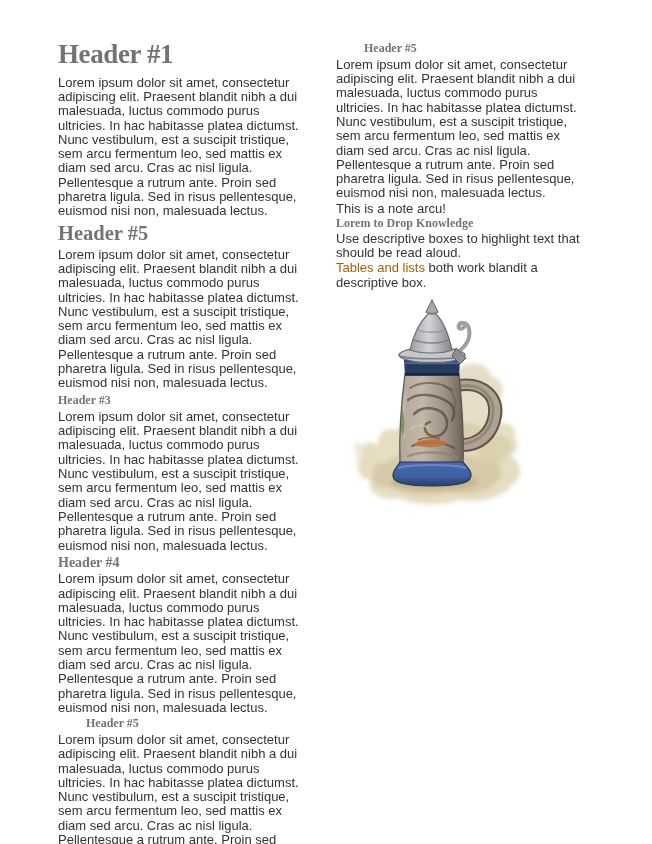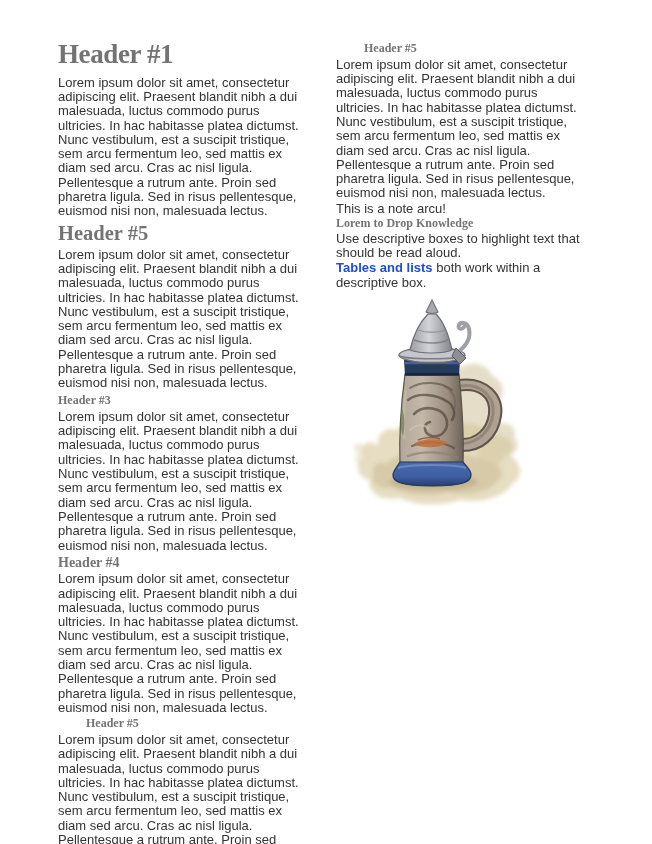--- a/index.html
+++ b/index.html
@@ -27,21 +27,21 @@
   h3 { font-size: 12px;  line-height: 1.1;  margin: 3px 0 3px 0; }
   h4 { font-size: 14px; line-height: 1.1; margin: 2px 0 2px 0; }
   h5 { font-size: 12px;  line-height: 1.15; margin: 2px 0 2px 0; padding-left: 28px; }
   .h6 { font-size: 12px; line-height: 1.15; margin: 1px 0 1px 0; }
 
   p {
     font-size: 13px;
     line-height: 14.3px;
     margin: 0 0 1px 0;
   }
-  p .b { font-weight: bold; color: #1d4ed8; }
+  p .b { font-weight: normal; color: #a16207; }
 
   .illustration {
     position: absolute;
     left: 348px; top: 296px;
     width: 180px; height: 212px;
   }
   .illustration svg { display: block; width: 100%; height: 100%; }
 </style>
 </head>
 <body>
@@ -72,21 +72,21 @@
   </div>
 
   <div class="col col-right">
     <section>
       <h5>Header #5</h5>
       <p>Lorem ipsum dolor sit amet, consectetur adipiscing elit. Praesent blandit nibh a dui malesuada, luctus commodo purus ultricies. In hac habitasse platea dictumst. Nunc vestibulum, est a suscipit tristique, sem arcu fermentum leo, sed mattis ex diam sed arcu. Cras ac nisl ligula. Pellentesque a rutrum ante. Proin sed pharetra ligula. Sed in risus pellentesque, euismod nisi non, malesuada lectus.</p>
     </section>
     <p>This is a note arcu!</p>
     <div class="h6">Lorem to Drop Knowledge</div>
     <p>Use descriptive boxes to highlight text that should be read aloud.</p>
-    <p><span class="b">Tables and lists</span><span> both work within a descriptive box.</span></p>
+    <p><span class="b">Tables and lists</span><span> both work blandit a descriptive box.</span></p>
   </div>
 
   <div class="illustration">
     <svg viewBox="0 0 180 212" xmlns="http://www.w3.org/2000/svg">
       <defs>
         <filter id="washBlur" x="-20%" y="-20%" width="140%" height="140%">
           <feGaussianBlur stdDeviation="2.2"></feGaussianBlur>
         </filter>
         <linearGradient id="bodyGrad" x1="0" y1="0" x2="1" y2="0">
           <stop offset="0" stop-color="#b2a698"></stop>

